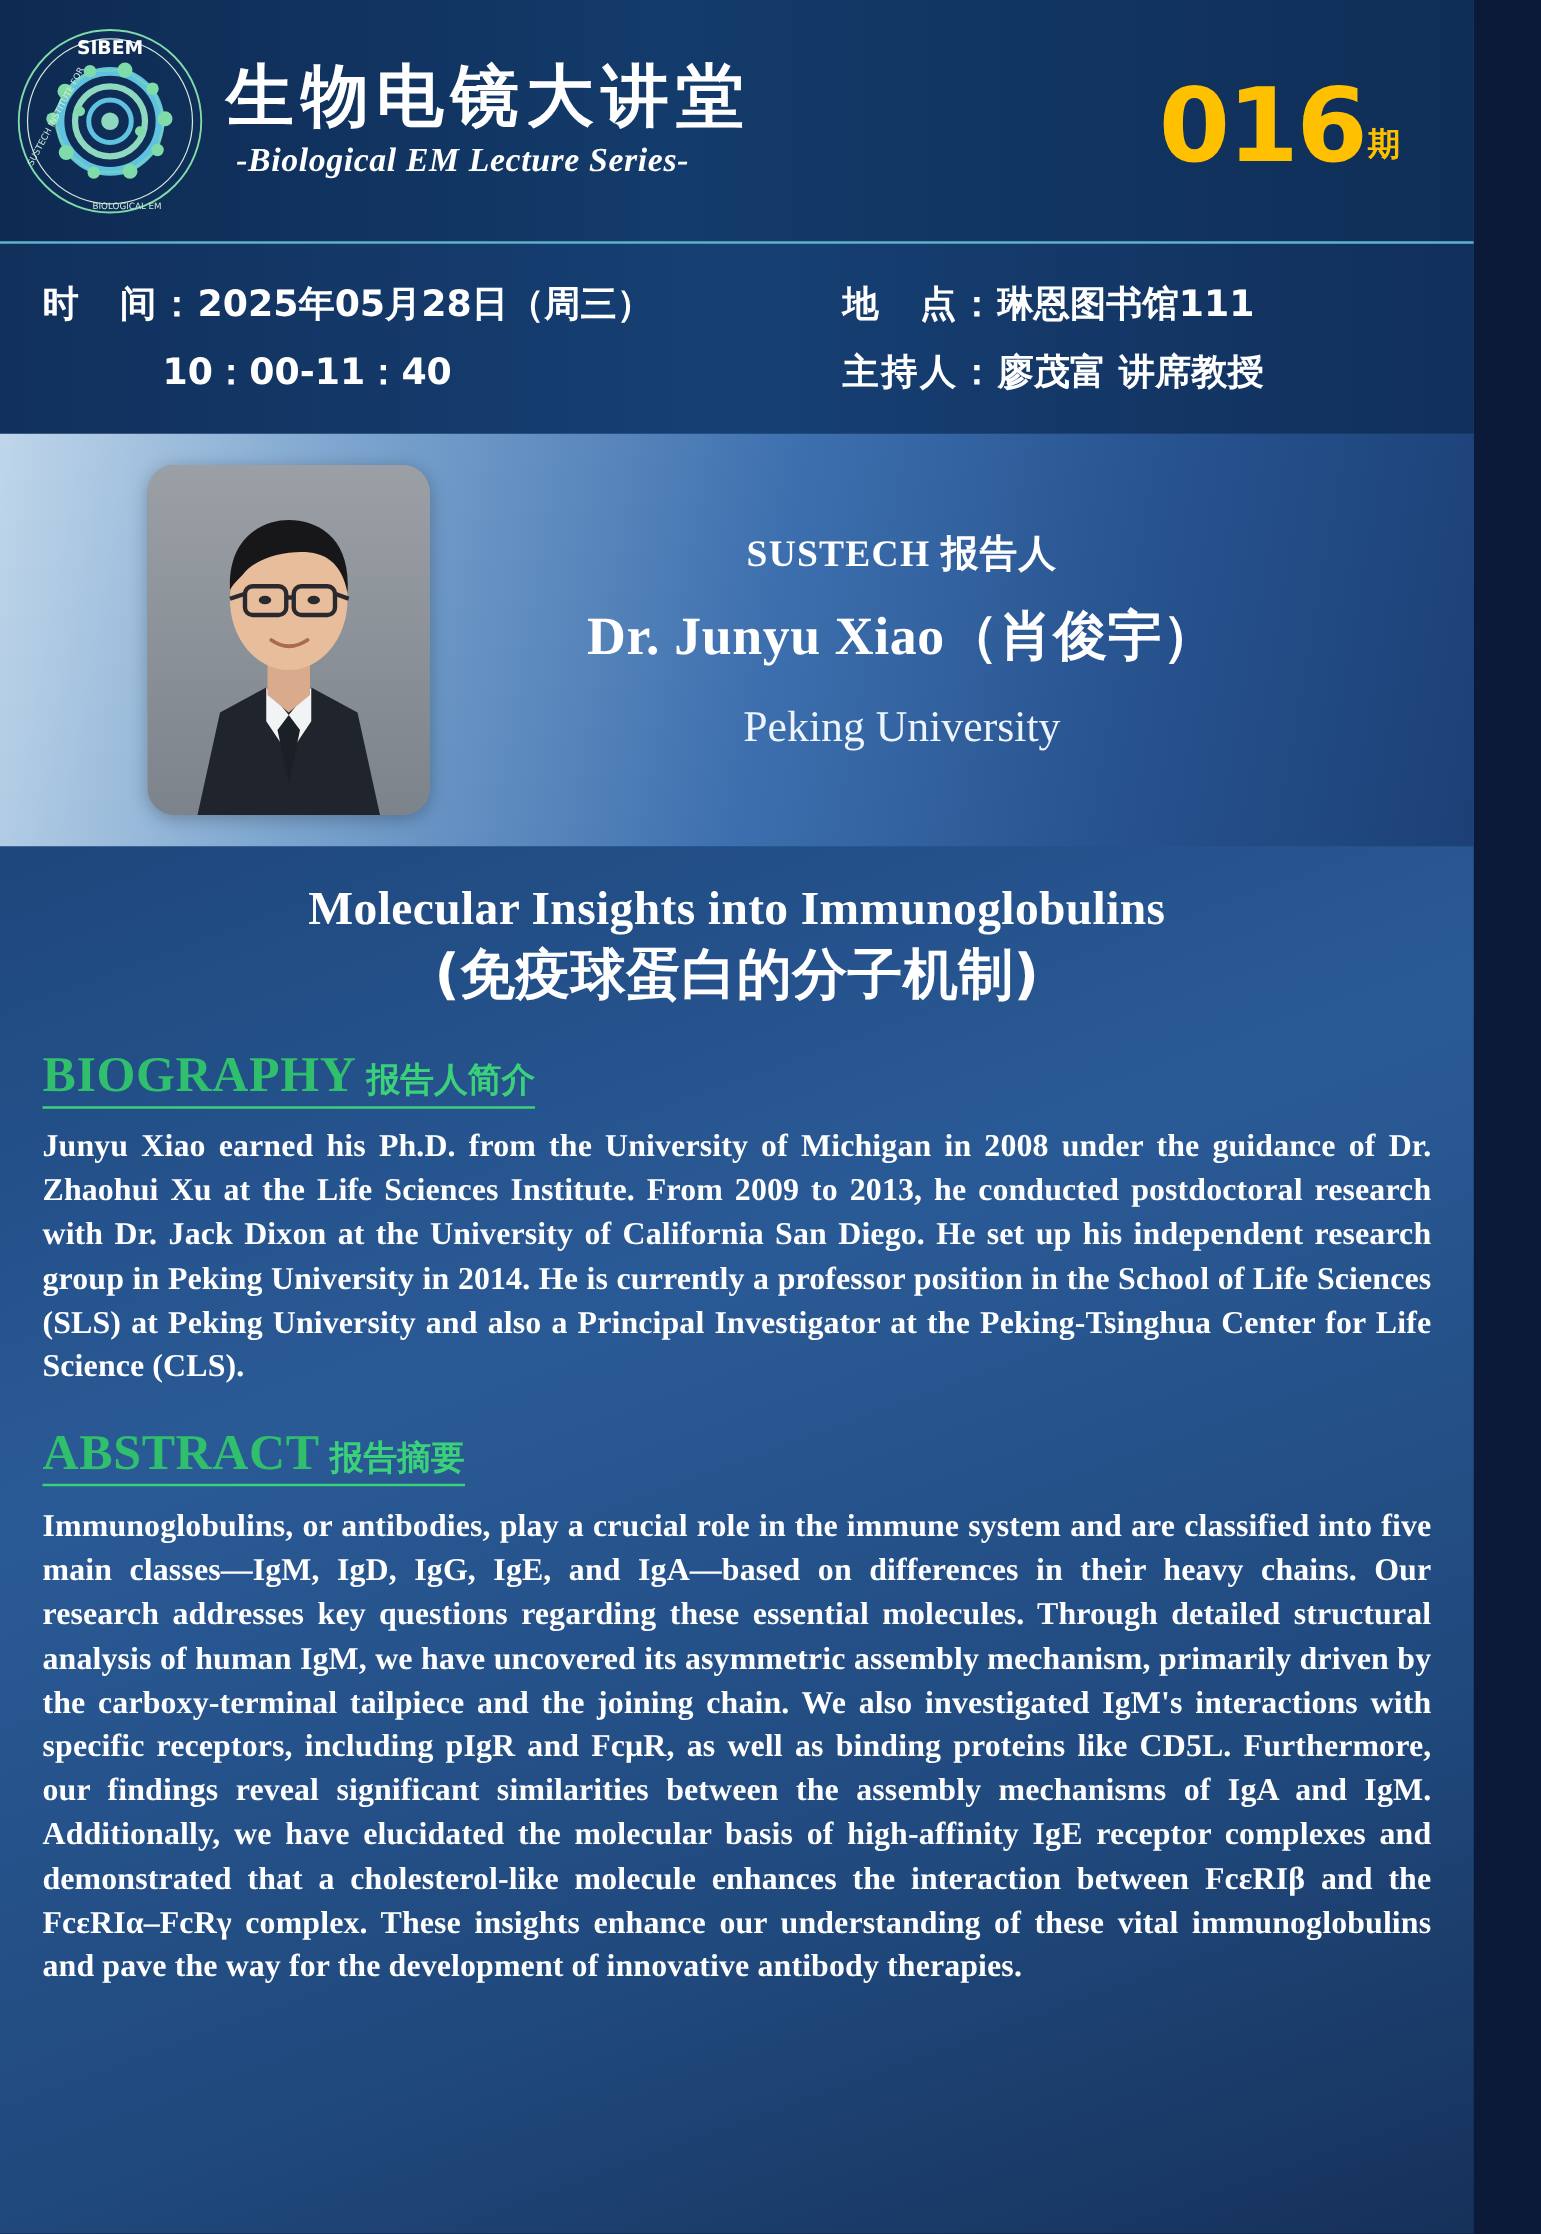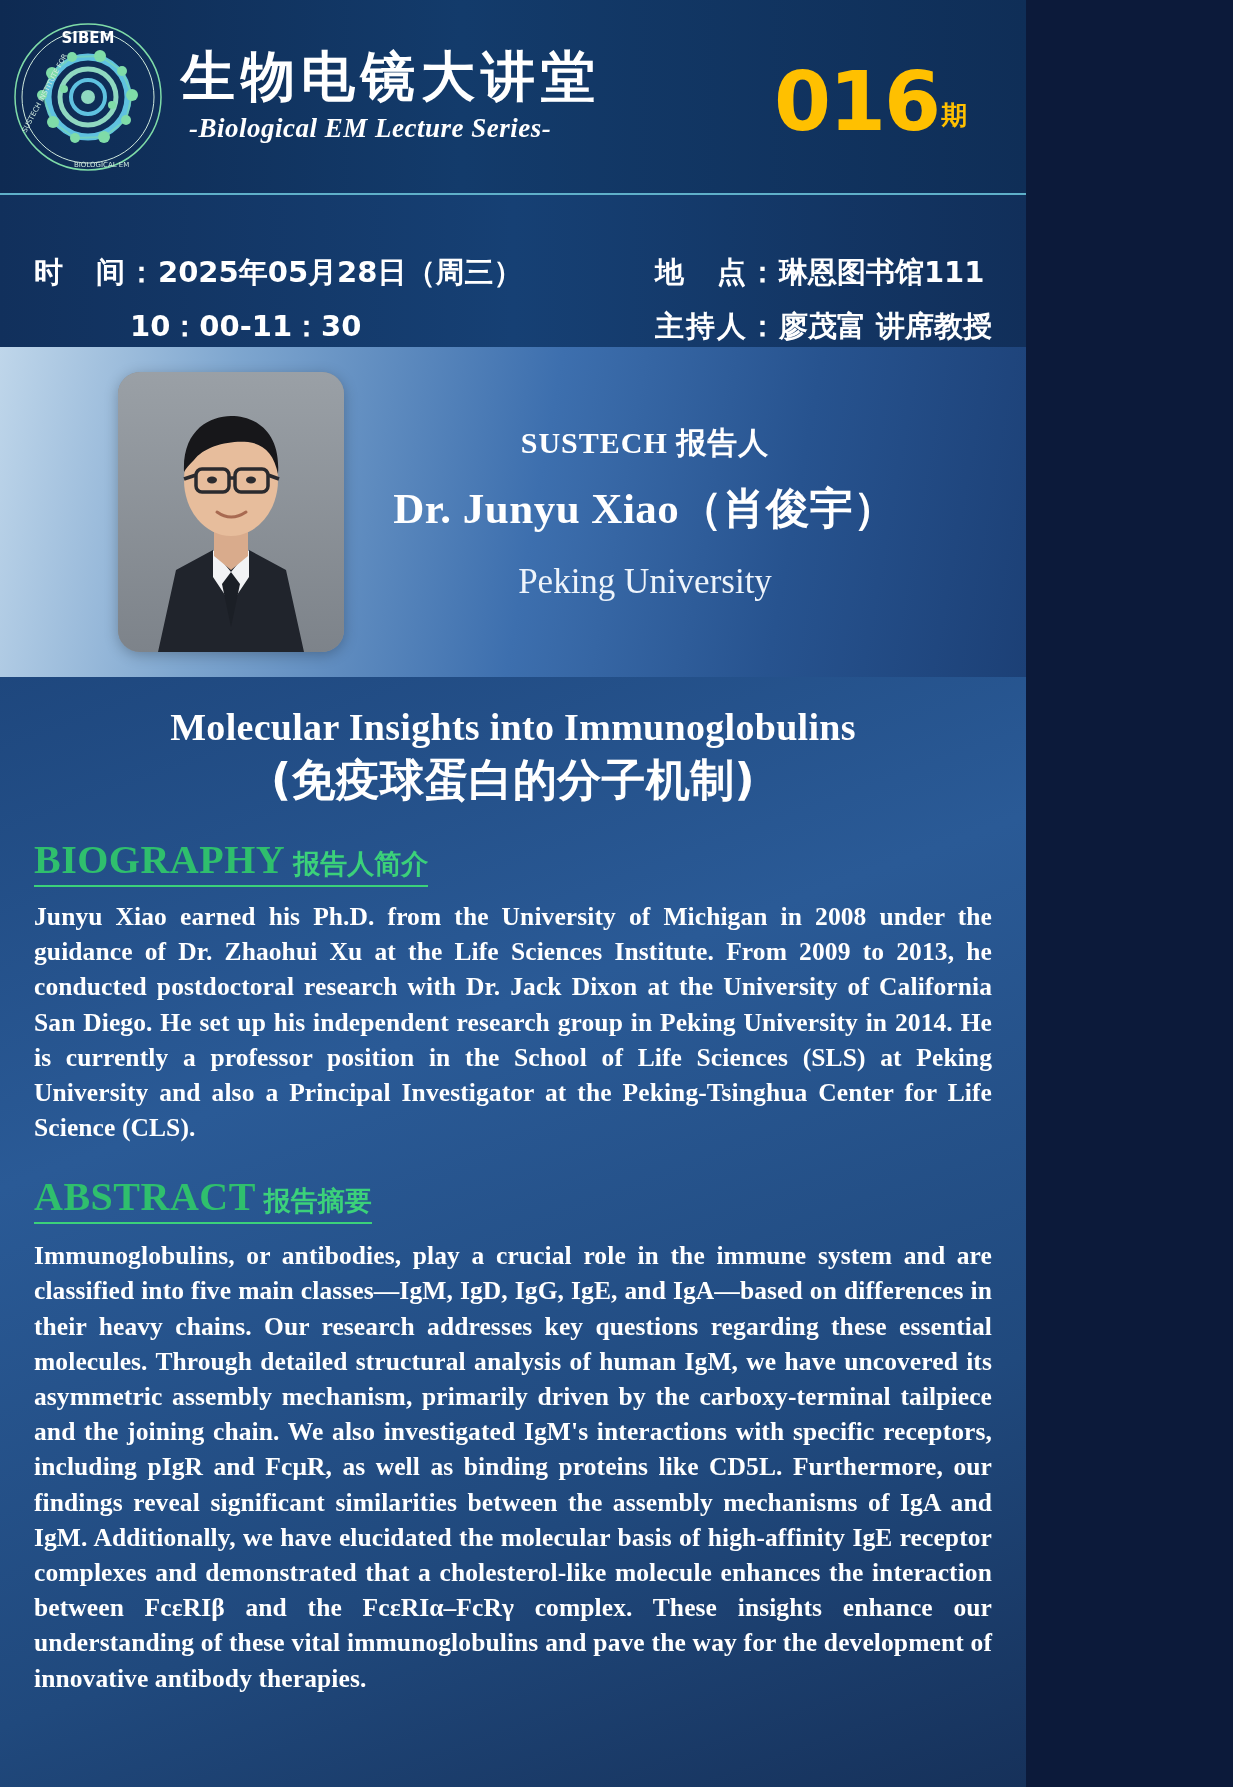--- a/index.html
+++ b/index.html
@@ -2,21 +2,21 @@
 <html><head>
 <meta charset="utf-8">
 <style>
   html, body {
     margin: 0;
     padding: 0;
     background: #0c1a3a;
   }
   .poster {
     position: relative;
-    width: 1026px;
+    width: 1179px;
     height: 1787px;
     overflow: hidden;
     font-family: "Liberation Serif", serif;
     color: #ffffff;
     background: linear-gradient(160deg, #14345f 0%, #1b4277 25%, #2a5a96 55%, #20497d 80%, #16315a 100%);
   }
 
   
   .header {
     position: relative;
@@ -84,21 +84,21 @@
     align-self: flex-end;
     padding-bottom: 10px;
     padding-left: 2px;
   }
 
   
   .infobar {
     height: 152px;
     background: linear-gradient(90deg, #11305c 0%, #164074 50%, #112f5a 100%);
     display: flex;
-    align-items: flex-end;
+    align-items: center;
     padding: 0 34px;
     box-sizing: border-box;
     font-family: "DejaVu Sans", sans-serif;
   }
   .info-col {
     display: flex;
     flex-direction: column;
     justify-content: center;
     gap: 14px;
   }
@@ -261,21 +261,21 @@
       <span class="issue-num">016</span>
       <span class="issue-unit">期</span>
     </div>
   </div>
 
   <div class="infobar">
     <div class="info-col left">
       <div class="info-line">
         <span class="label-sp">时　间：</span><span>2025年05月28日（周三）</span>
       </div>
-      <div class="info-line indent">10：00-11：30</div>
+      <div class="info-line indent">10：00-11：40</div>
     </div>
     <div class="info-col right">
       <div class="info-line">
         <span class="label-sp">地　点：</span><span>琳恩图书馆111</span>
       </div>
       <div class="info-line">
         <span class="label-sp">主持人：</span><span>廖茂富 讲席教授</span>
       </div>
     </div>
   </div>

